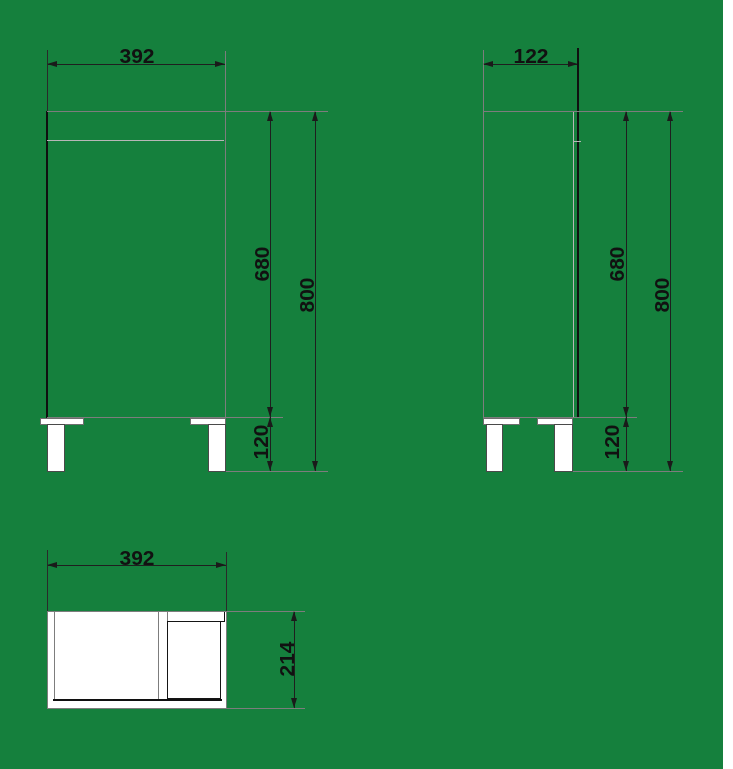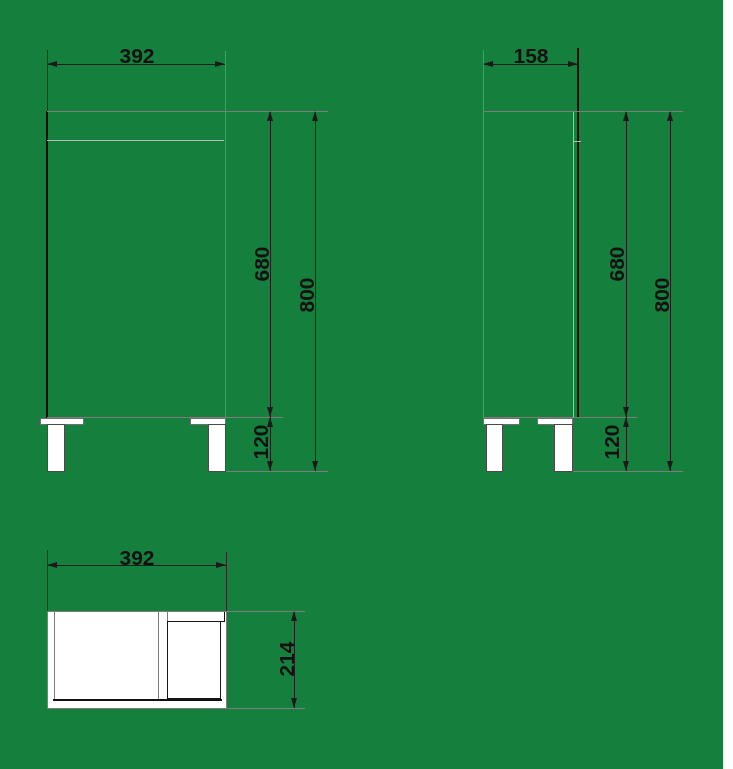--- a/index.html
+++ b/index.html
@@ -62,21 +62,21 @@
   <div class="arr arr-d" style="left:312px;top:461px;"></div>
   <div class="dimtxt rot" style="left:306px;top:295px;">800</div>
 
   <div class="vl" style="left:483px;top:50px;height:368px;"></div>
   <div class="vl light" style="left:573px;top:111px;height:307px;"></div>
   <div class="vl thick" style="left:577px;top:48px;height:370px;width:2px;"></div>
 
   <div class="hl dim" style="left:484px;top:64px;width:93px;"></div>
   <div class="arr arr-l" style="left:483px;top:61px;"></div>
   <div class="arr arr-r" style="left:568px;top:61px;"></div>
-  <div class="dimtxt" style="left:531px;top:55px;">158</div>
+  <div class="dimtxt" style="left:531px;top:55px;">122</div>
 
   <div class="hl" style="left:483px;top:111px;width:200px;"></div>
   <div class="hl light" style="left:573px;top:141px;width:8px;"></div>
   <div class="hl" style="left:483px;top:417px;width:154px;"></div>
 
   <div class="rect plate" style="left:483px;top:418px;width:37px;height:7px;"></div>
   <div class="rect" style="left:486px;top:424px;width:17px;height:48px;"></div>
   <div class="rect plate" style="left:537px;top:418px;width:36px;height:7px;"></div>
   <div class="rect" style="left:554px;top:424px;width:19px;height:48px;"></div>
   <div class="hl" style="left:573px;top:471px;width:110px;"></div>

